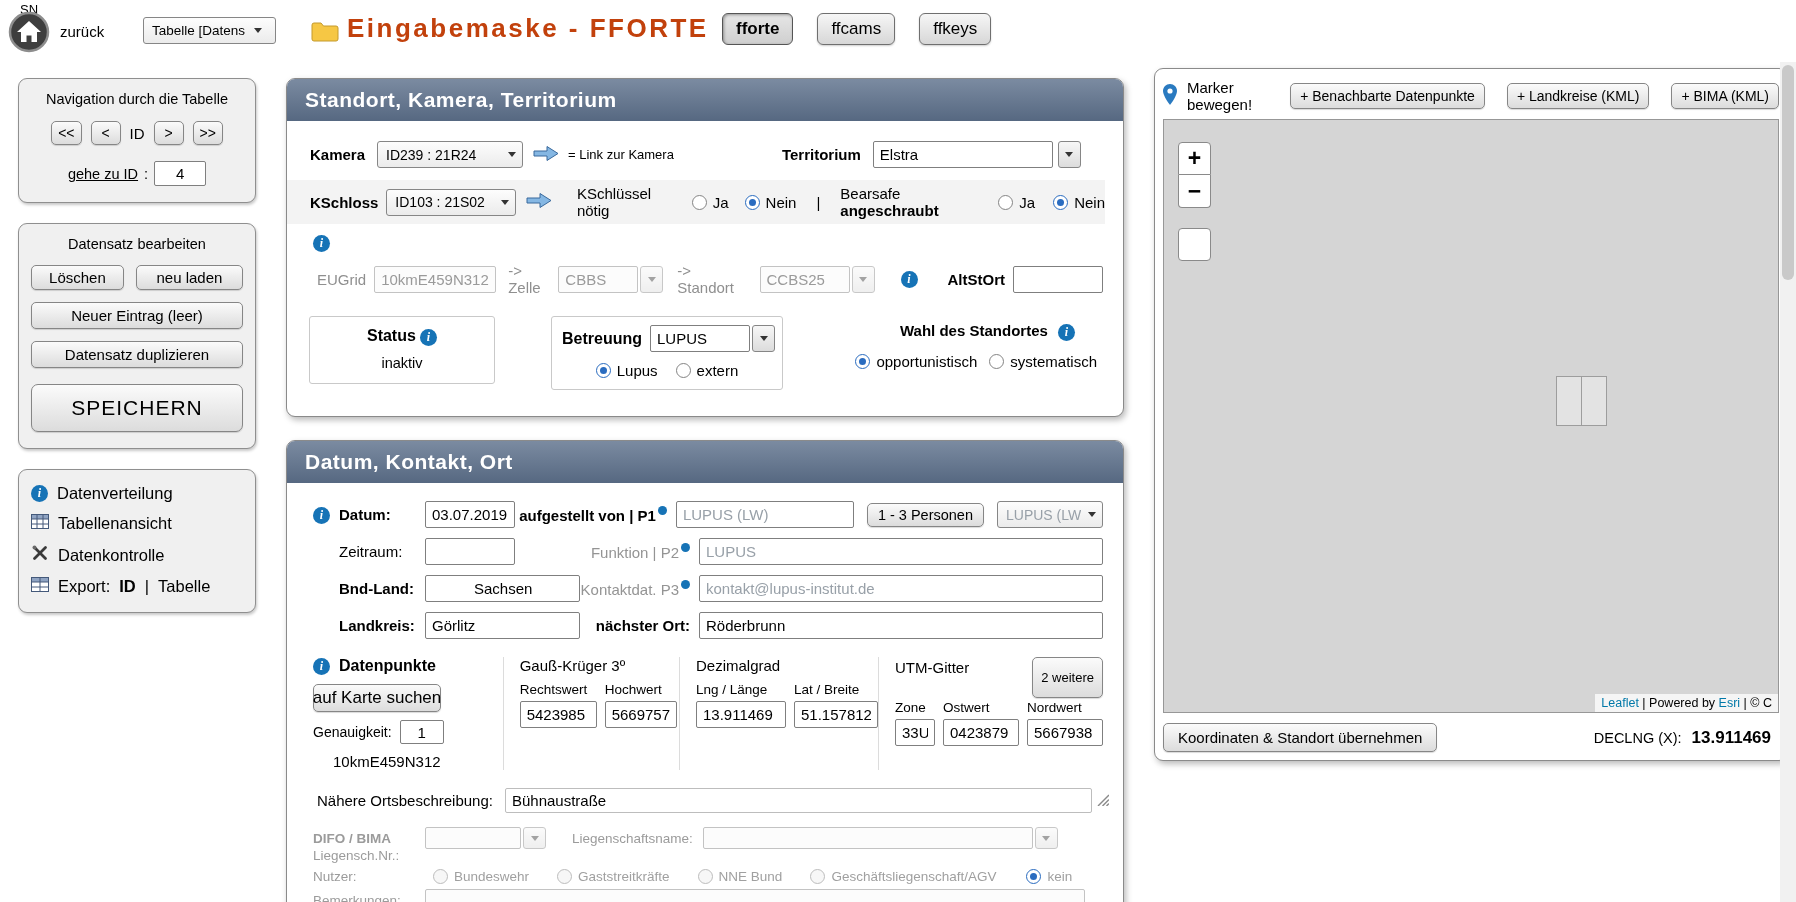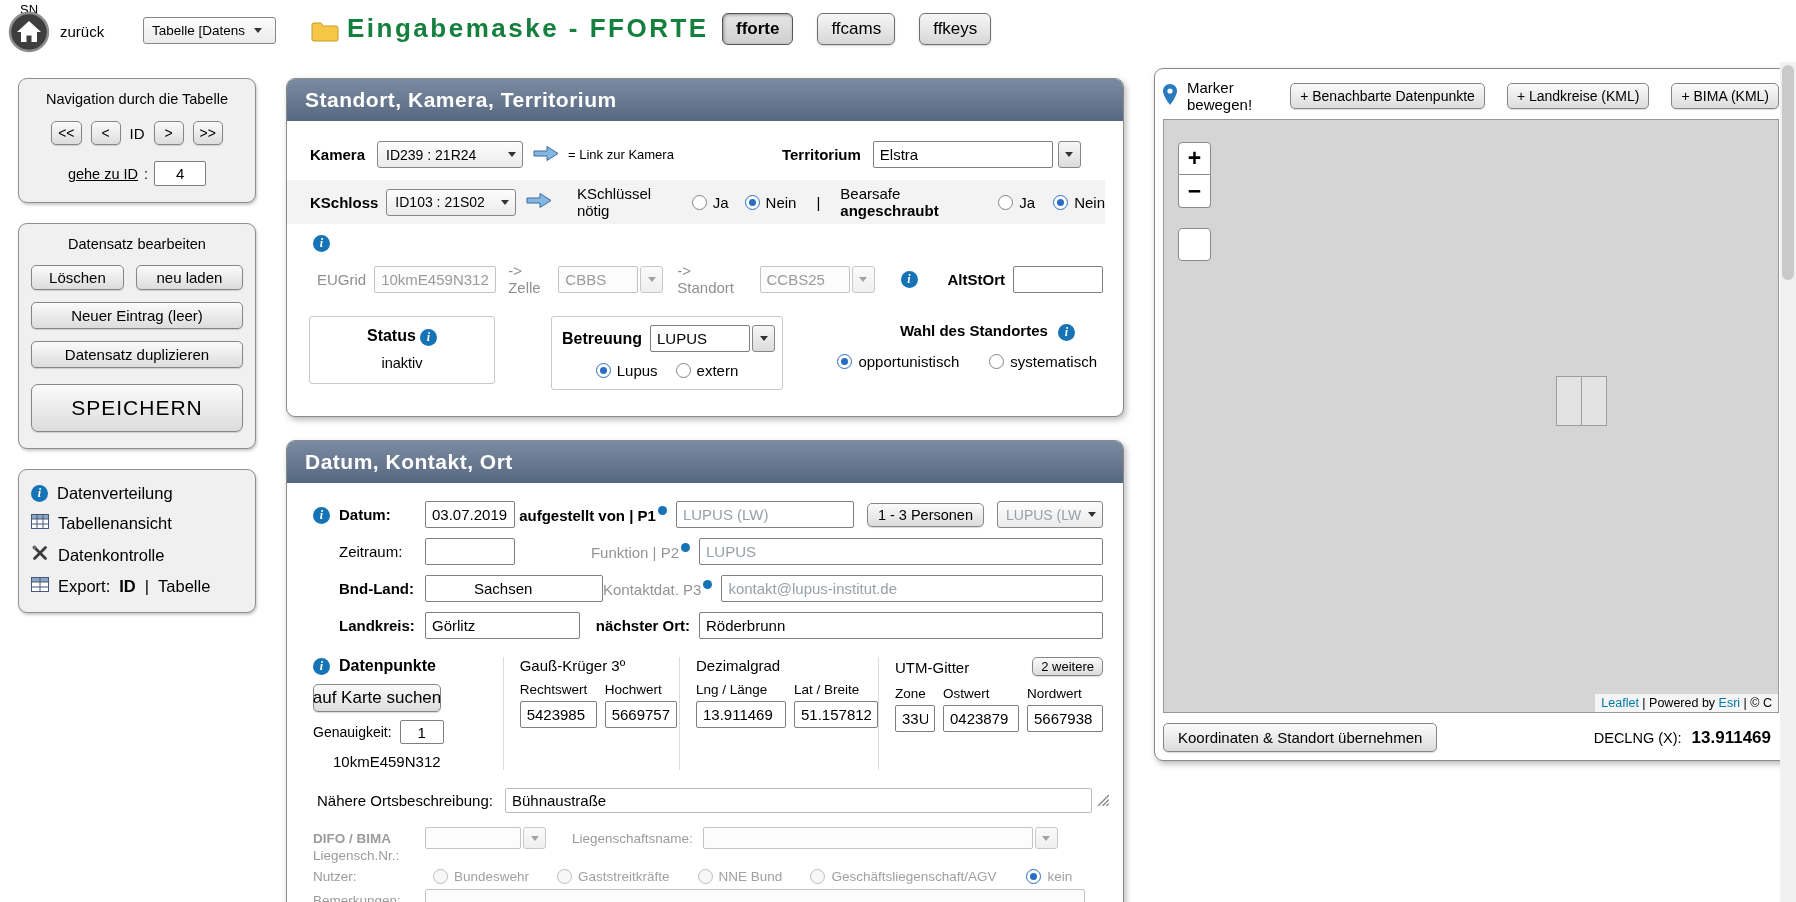--- a/index.html
+++ b/index.html
@@ -22,21 +22,21 @@
 .radio.gray{color:#a0a0a0}
 .radio.gray .rb{border-color:#bdbdbd;background:#f7f7f7}
 .radio.gray.checked .rb{border-color:#2a6cc0;background:#fff}
 
 .topbar{position:absolute;left:0;top:0;width:1796px;height:64px;background:#fff}
 .sn{position:absolute;left:20px;top:2px;font-size:13px}
 .home-btn{position:absolute;left:8px;top:11px;width:42px;height:42px;cursor:pointer}
 .back-link{position:absolute;left:60px;top:23px;font-size:15px;color:#000;cursor:pointer}
 .table-combo{position:absolute;left:143px;top:17px;width:133px;font-size:13.5px}
 .folder{position:absolute;left:311px;top:20px}
-.app-title{position:absolute;left:347px;top:13px;font-size:26px;font-weight:bold;letter-spacing:2.5px;color:#15803d;white-space:nowrap}
+.app-title{position:absolute;left:347px;top:13px;font-size:26px;font-weight:bold;letter-spacing:2.5px;color:#c2410c;white-space:nowrap}
 .tabs{position:absolute;left:722px;top:13px;display:flex;gap:24px}
 .tab{border:1px solid #6f6f6f;border-radius:6px;background:linear-gradient(#f6f6f6,#d7d7d7);font-family:inherit;font-size:17px;padding:5px 13px;cursor:pointer;box-shadow:0 1px 2px rgba(0,0,0,.2)}
 .tab.active{font-weight:bold;background:linear-gradient(#e6e6e6,#cfcfcf);box-shadow:inset 1px 1px 3px rgba(0,0,0,.35);border-color:#555}
 
 .sidebar{position:absolute;left:18px;top:78px;width:238px}
 .side-box{background:#f0f0f0;border:1px solid #8f8f8f;border-radius:9px;box-shadow:1px 2px 3px rgba(0,0,0,.22);padding:12px 12px 16px;margin-bottom:20px}
 .sb-title{text-align:center;font-size:14.5px}
 .nav-row{display:flex;justify-content:center;align-items:center;gap:9px;margin-top:14px}
 .nav-btn{min-width:30px;padding:3px 6px;font-size:14px}
 .goto-row{display:flex;justify-content:center;align-items:center;gap:6px;margin-top:16px;font-size:14.5px}
@@ -292,21 +292,21 @@
               <span class="rb"></span>
               <span>extern</span>
             </span>
         </div>
       </div>
       <div class="wahl-box">
         <div style="text-align:right;padding-right:30px">
           <span class="bold">Wahl des Standortes</span>
           <span class="info-icon" style="vertical-align:middle;margin-left:6px">i</span>
         </div>
-        <div style="display:flex;justify-content:flex-end;gap:30px;margin-top:12px;padding-right:8px">
+        <div style="display:flex;justify-content:flex-end;gap:12px;margin-top:12px;padding-right:8px">
           <span class="radio checked">
               <span class="rb"></span>
               <span>opportunistisch</span>
             </span>
           <span class="radio">
               <span class="rb"></span>
               <span>systematisch</span>
             </span>
         </div>
       </div>
@@ -336,21 +336,21 @@
       <span class="fg-l1">Zeitraum:</span>
       <input class="tin" style="width: 90px;" value="">
       <span class="fg-sp"></span>
       <span class="fg-l2 graylbl"><span>Funktion | P2</span><span class="sup-dot"></span></span>
       <input class="tin muted" style="width: 404px;" value="LUPUS">
     </div>
 
     <div class="fg-row">
       <span class="fg-icon"></span>
       <span class="fg-l1 bold">Bnd-Land:</span>
-      <input class="tin" style="width: 178px; padding-left: 48px;" value="Sachsen">
+      <input class="tin" style="width: 155px; padding-left: 48px;" value="Sachsen">
       <span class="fg-sp"></span>
       <span class="fg-l2 graylbl"><span>Kontaktdat. P3</span><span class="sup-dot"></span></span>
       <input class="tin muted" style="width: 404px;" value="kontakt@lupus-institut.de">
     </div>
 
     <div class="fg-row">
       <span class="fg-icon"></span>
       <span class="fg-l1 bold">Landkreis:</span>
       <input class="tin" style="width: 155px;" value="Görlitz">
       <span class="fg-sp"></span>
@@ -392,21 +392,21 @@
         </div>
         <div class="kinrow">
           <input class="tin" style="width: 90px;" value="13.911469">
           <input class="tin" style="width: 84px;" value="51.157812">
         </div>
       </div>
 
       <div class="kcol" style="flex:1">
         <div style="display:flex;align-items:flex-start;justify-content:space-between">
           <div class="kcol-title" style="margin-top:2px">UTM-Gitter</div>
-          <button class="btn" style="font-size:13px;padding:1px 8px">2 weitere</button>
+          <button class="btn" style="font-size:13px;padding:12px 8px">2 weitere</button>
         </div>
         <div class="kl" style="margin-top:2px">
           <span class="klbl" style="width:40px">Zone</span>
           <span class="klbl" style="width:76px">Ostwert</span>
           <span class="klbl">Nordwert</span>
         </div>
         <div class="kinrow">
           <input class="tin" style="width: 40px;" value="33U">
           <input class="tin" style="width: 76px;" value="0423879">
           <input class="tin" style="width: 76px;" value="5667938">

